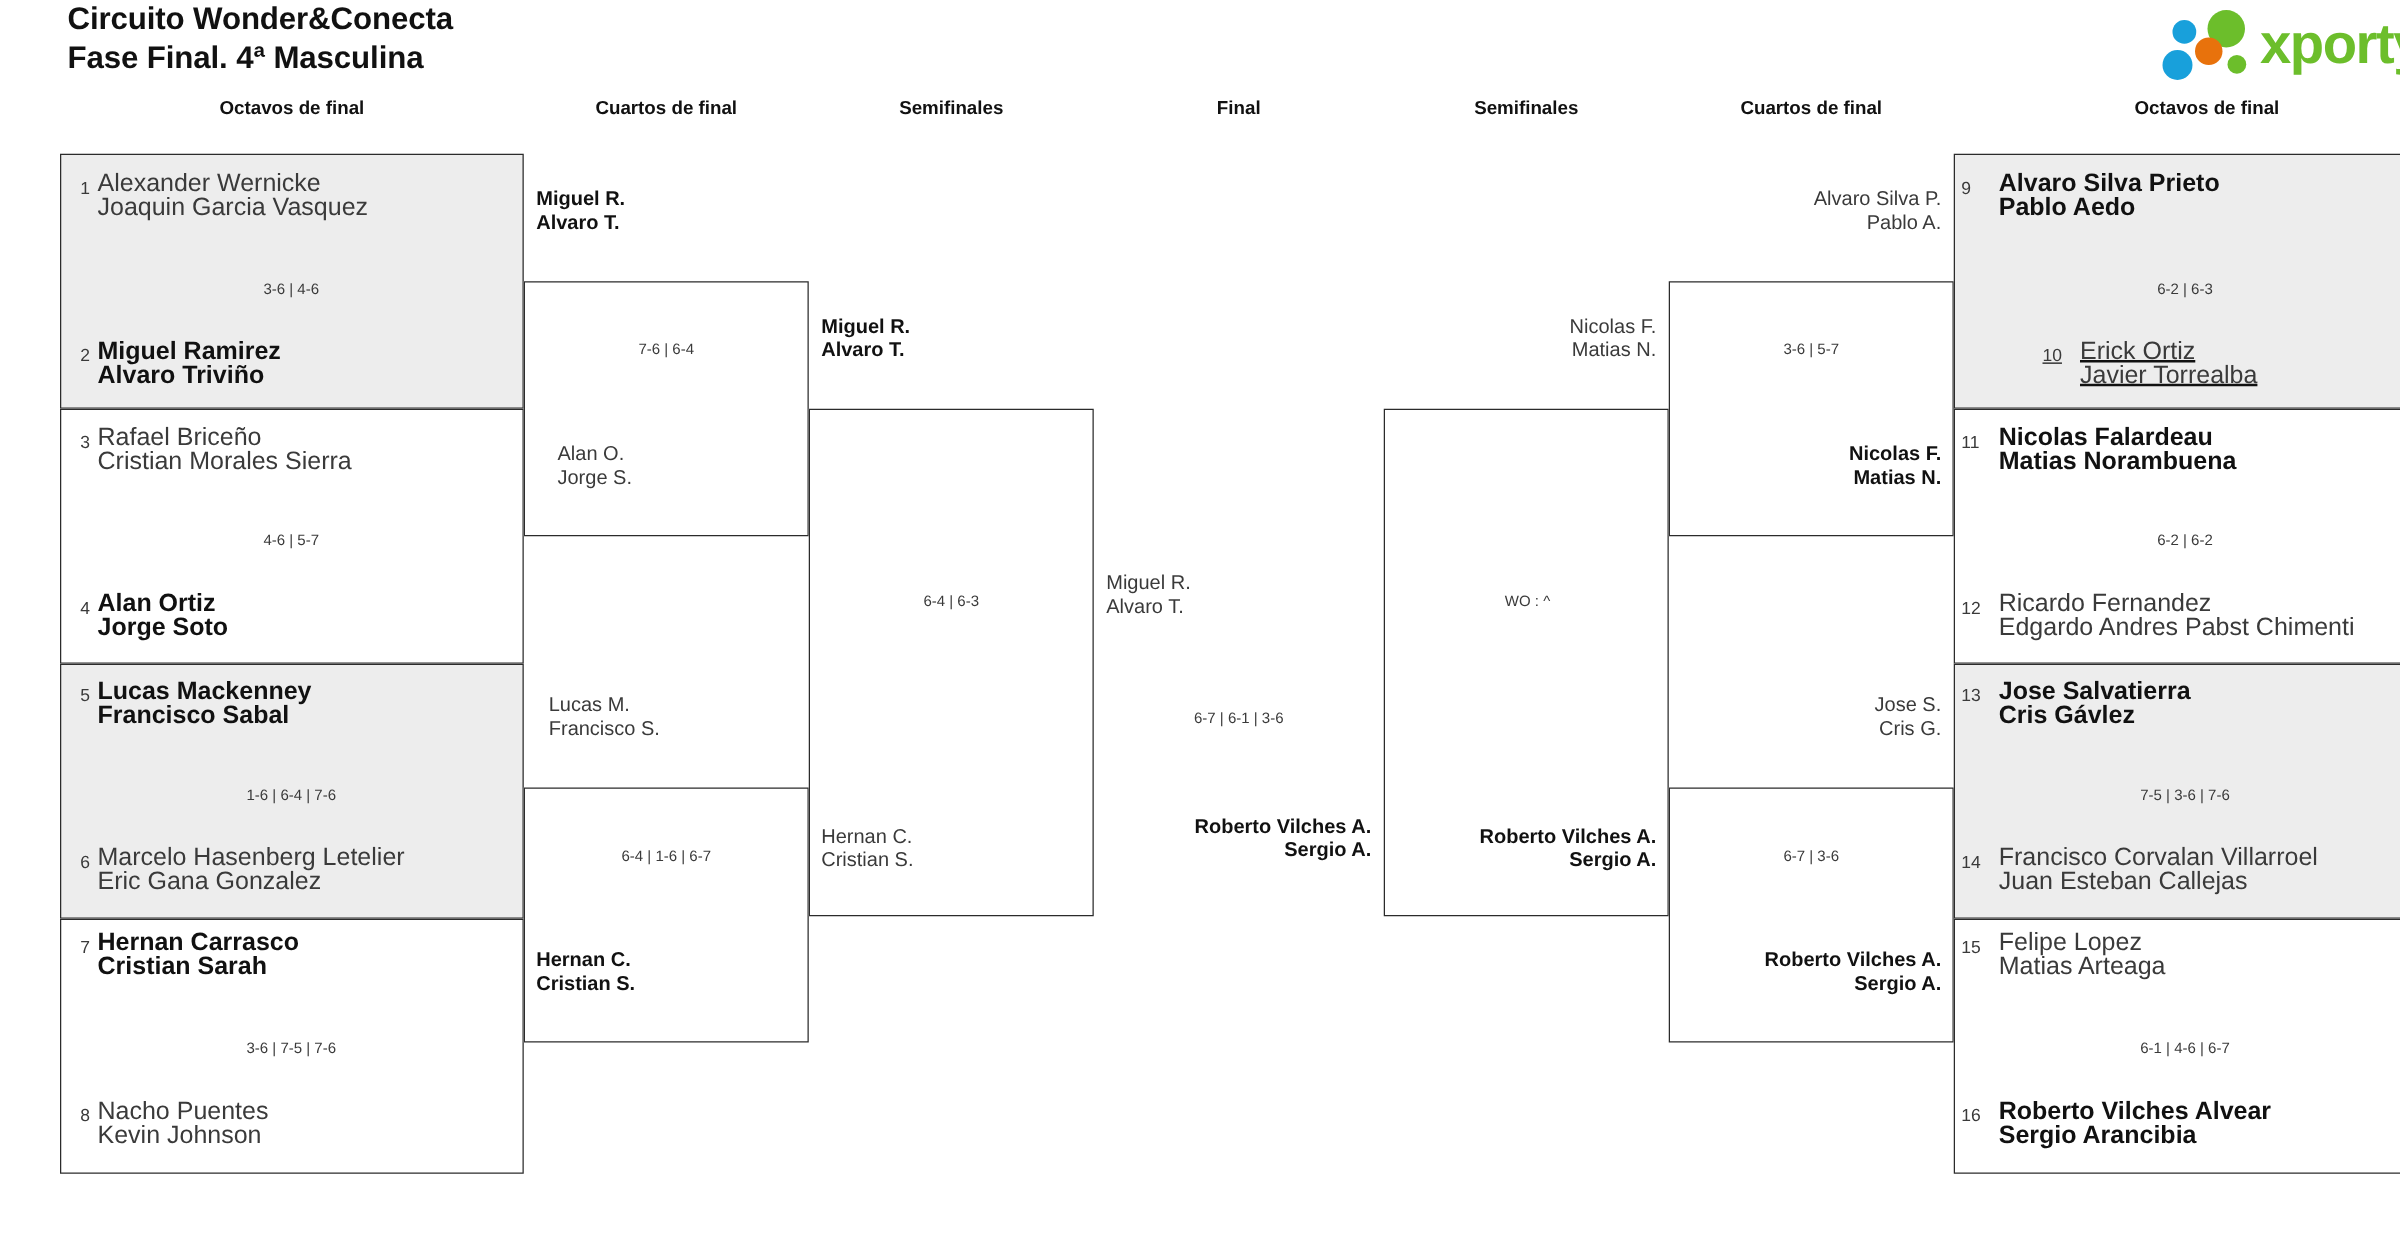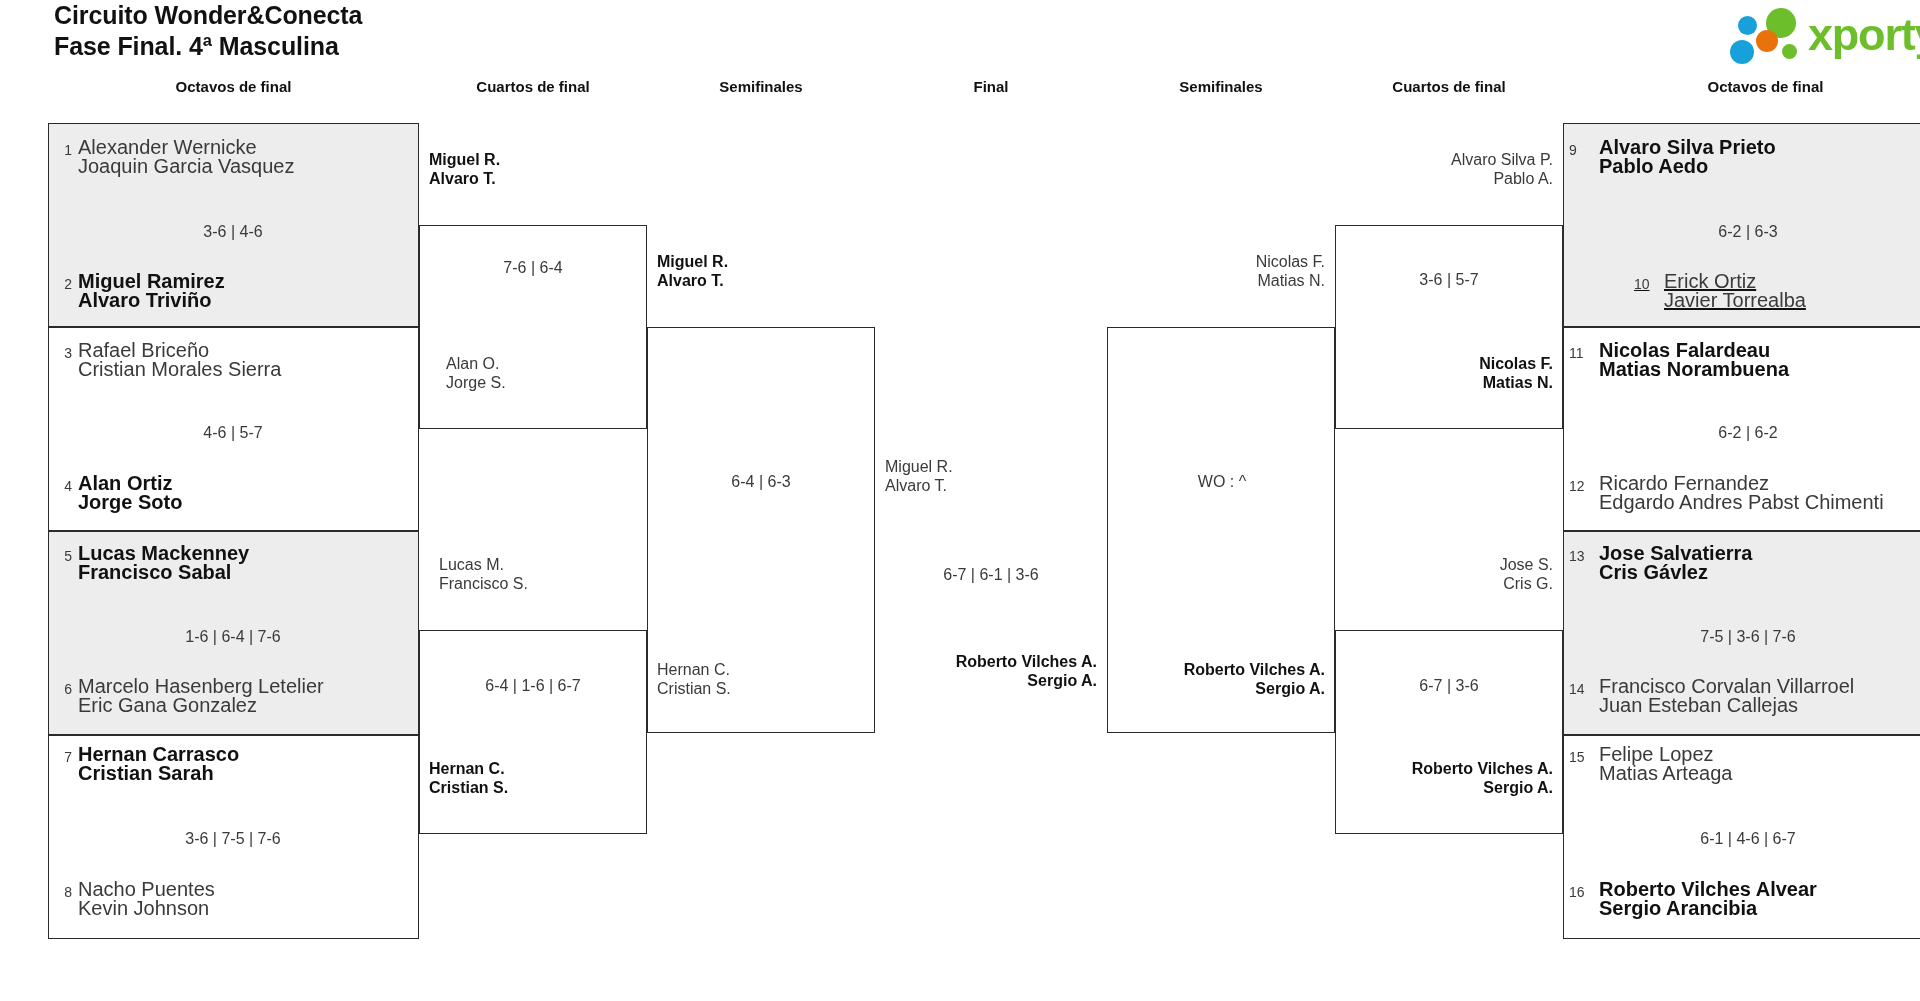--- a/index.html
+++ b/index.html
@@ -31,21 +31,21 @@
   .entry{position:absolute;display:flex;align-items:flex-start;}
   .seed{font-size:14px;color:#3a3a3a;width:22px;text-align:right;padding-right:6px;flex:0 0 auto;line-height:19px;padding-top:3px;}
   .names{font-size:20px;line-height:19px;color:#3a3a3a;white-space:nowrap;}
   .names.win{font-weight:700;color:#111;}
 
   .entry.right{flex-direction:row;}
   .entry.right .seed{width:22px;text-align:left;padding-right:0;padding-left:4px;}
   .entry.right .names{padding-left:8px;}
 
   
-  .score{position:absolute;font-size:16px;line-height:19px;color:#3a3a3a;text-align:center;white-space:nowrap;}
+  .score{position:absolute;font-size:12px;line-height:19px;color:#3a3a3a;text-align:center;white-space:nowrap;}
 
   
   .team{position:absolute;font-size:16px;line-height:19px;white-space:nowrap;color:#3a3a3a;}
   .team.win{font-weight:700;color:#111;}
   .team.ra{text-align:right;}
 </style>
 </head>
 <body>
 
 <div id="root">
@@ -111,21 +111,21 @@
     <span class="names win"><span>Hernan Carrasco</span><br><span>Cristian Sarah</span></span>
   </div>
   <div class="score" style="left:2px;top:829px;width:366px;">3-6 | 7-5 | 7-6</div>
   <div class="entry" style="left:2px;top:880px;width:366px;">
     <span class="seed">8</span>
     <span class="names"><span>Nacho Puentes</span><br><span>Kevin Johnson</span></span>
   </div>
 
   <div class="box white" style="left:371px;top:225px;width:228px;height:204px;"></div>
   <div class="team win" style="left:381px;top:150px;"><span>Miguel R.</span><br><span>Alvaro T.</span></div>
-  <div class="score" style="left:371px;top:258px;width:228px;">7-6 | 6-4</div>
+  <div class="score" style="left:371px;top:270px;width:228px;">7-6 | 6-4</div>
   <div class="team" style="left:398px;top:354px;"><span>Alan O.</span><br><span>Jorge S.</span></div>
 
   <div class="box white" style="left:371px;top:630px;width:228px;height:204px;"></div>
   <div class="team" style="left:391px;top:555px;"><span>Lucas M.</span><br><span>Francisco S.</span></div>
   <div class="score" style="left:371px;top:676px;width:228px;">6-4 | 1-6 | 6-7</div>
   <div class="team win" style="left:381px;top:759px;"><span>Hernan C.</span><br><span>Cristian S.</span></div>
 
   <div class="box white" style="left:599px;top:327px;width:228px;height:406px;"></div>
   <div class="team win" style="left:609px;top:252px;"><span>Miguel R.</span><br><span>Alvaro T.</span></div>
   <div class="score" style="left:599px;top:472px;width:228px;">6-4 | 6-3</div>

